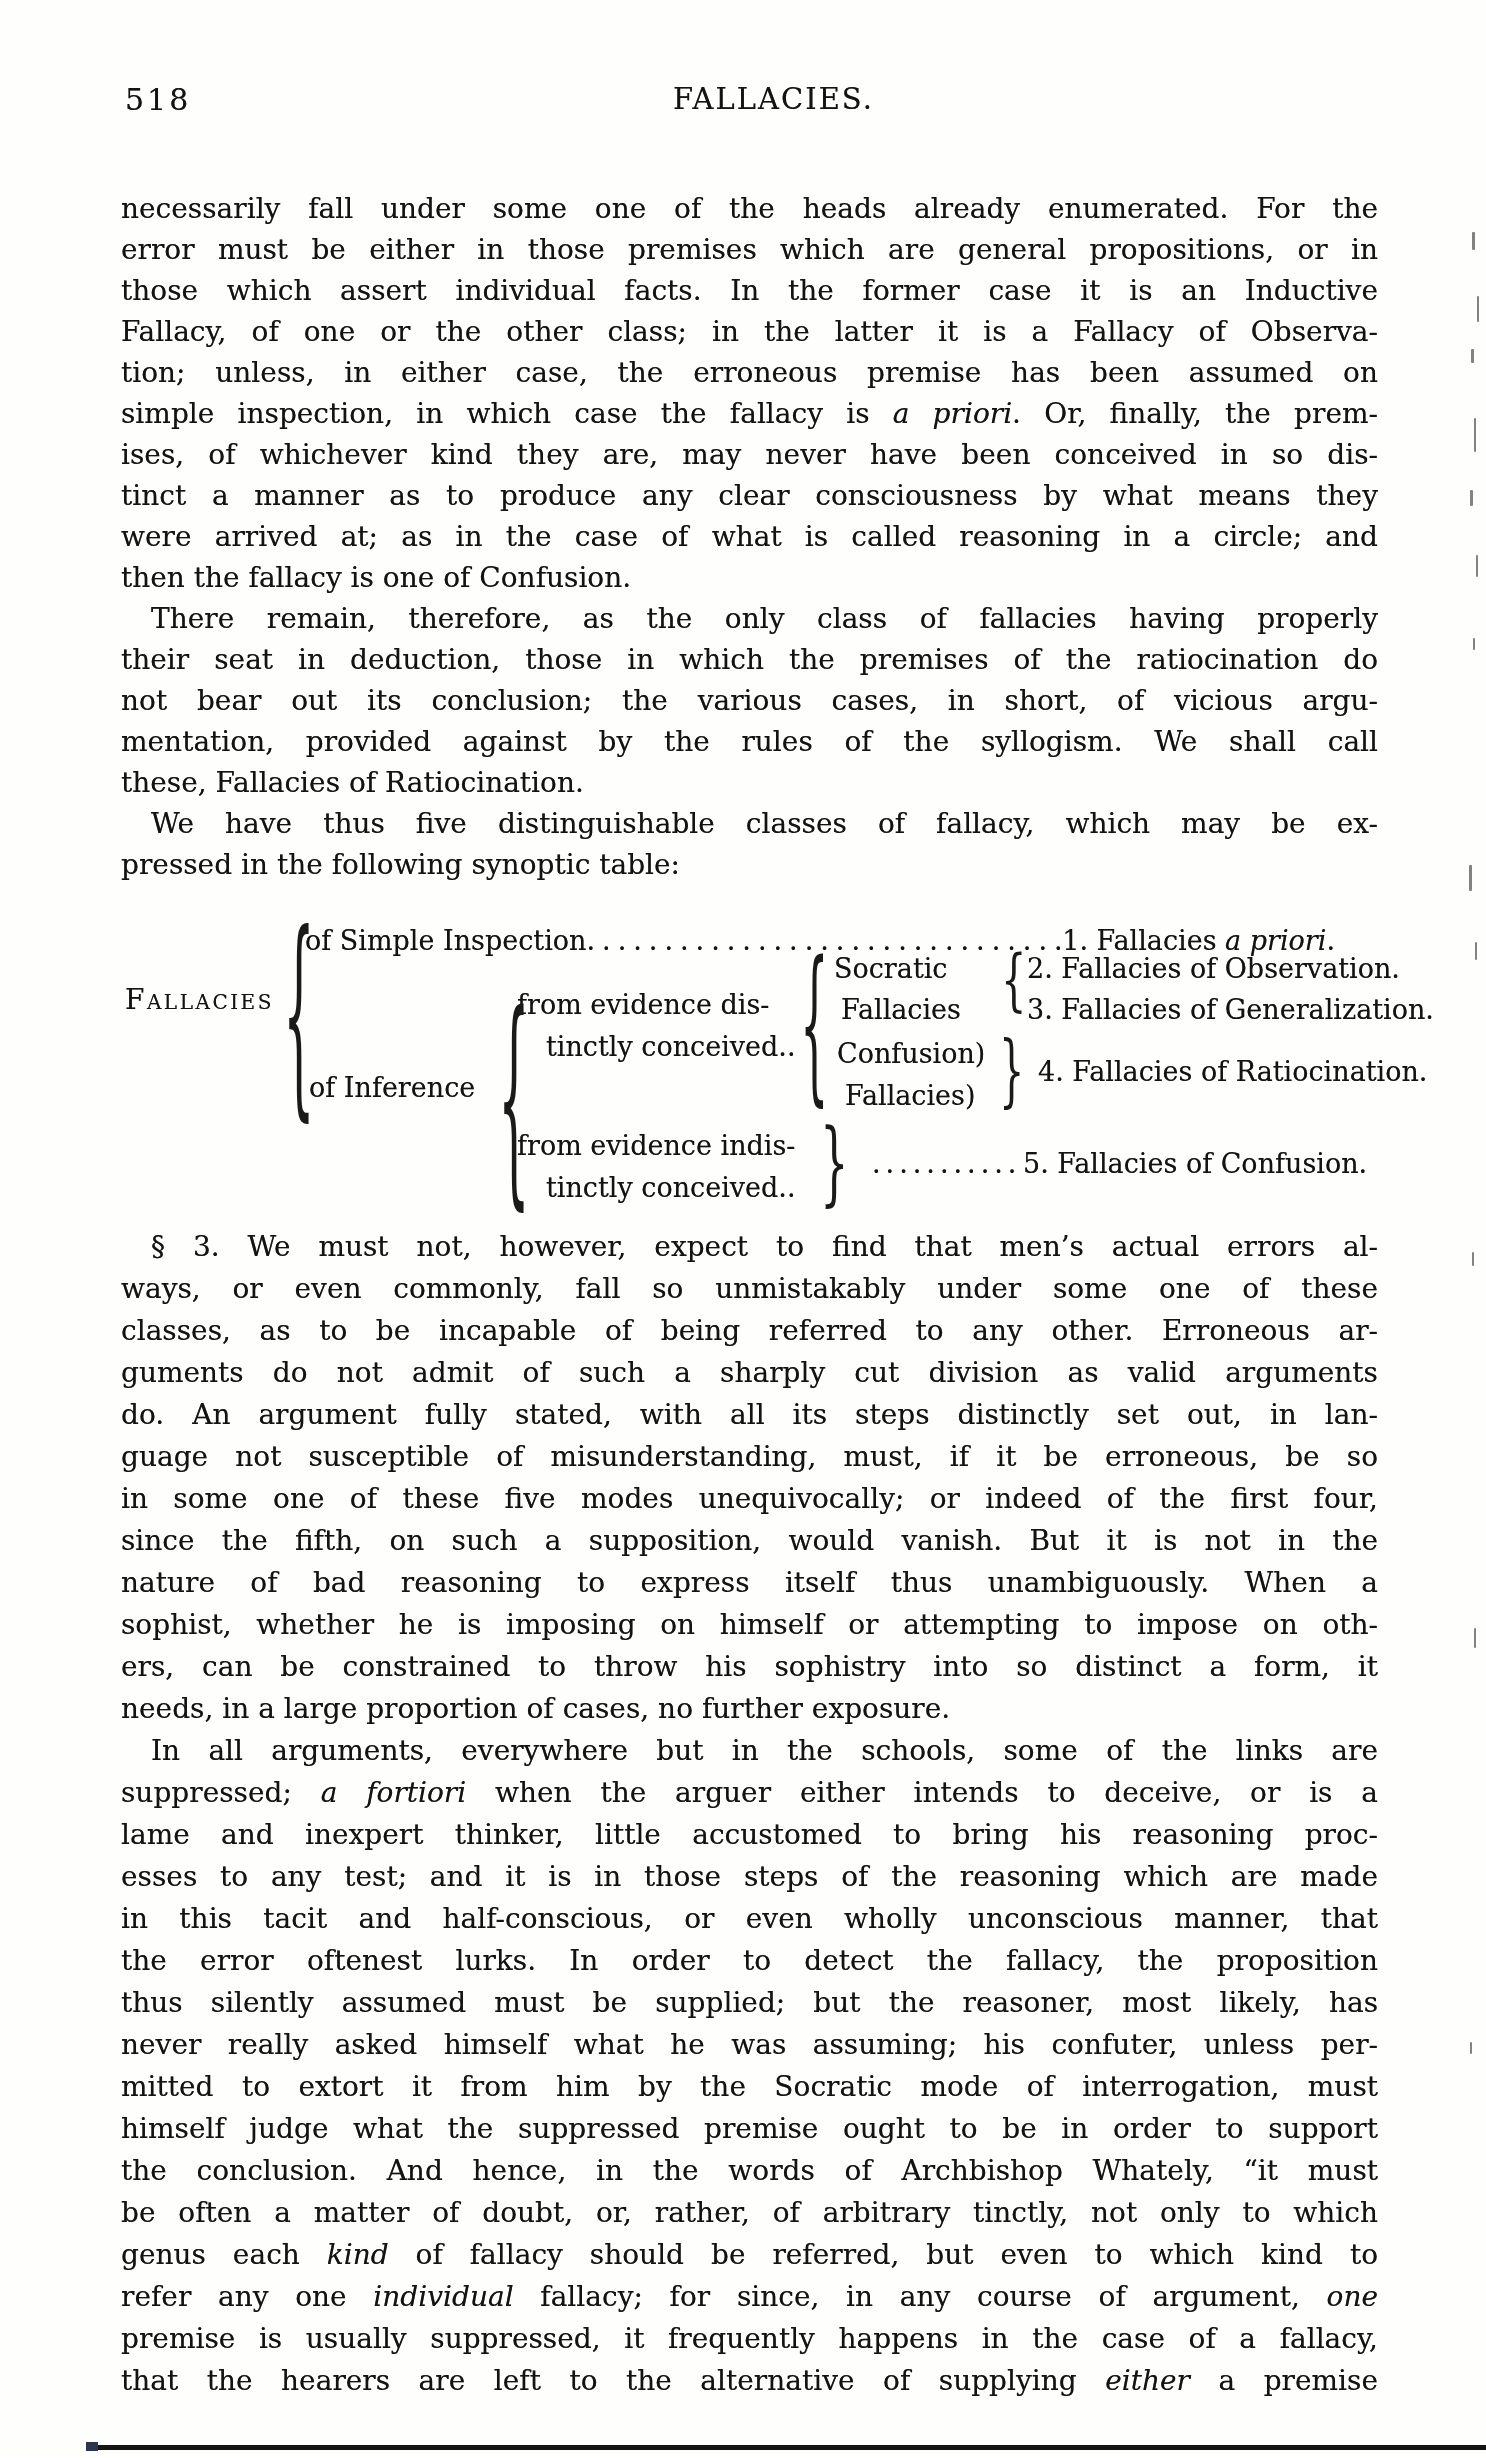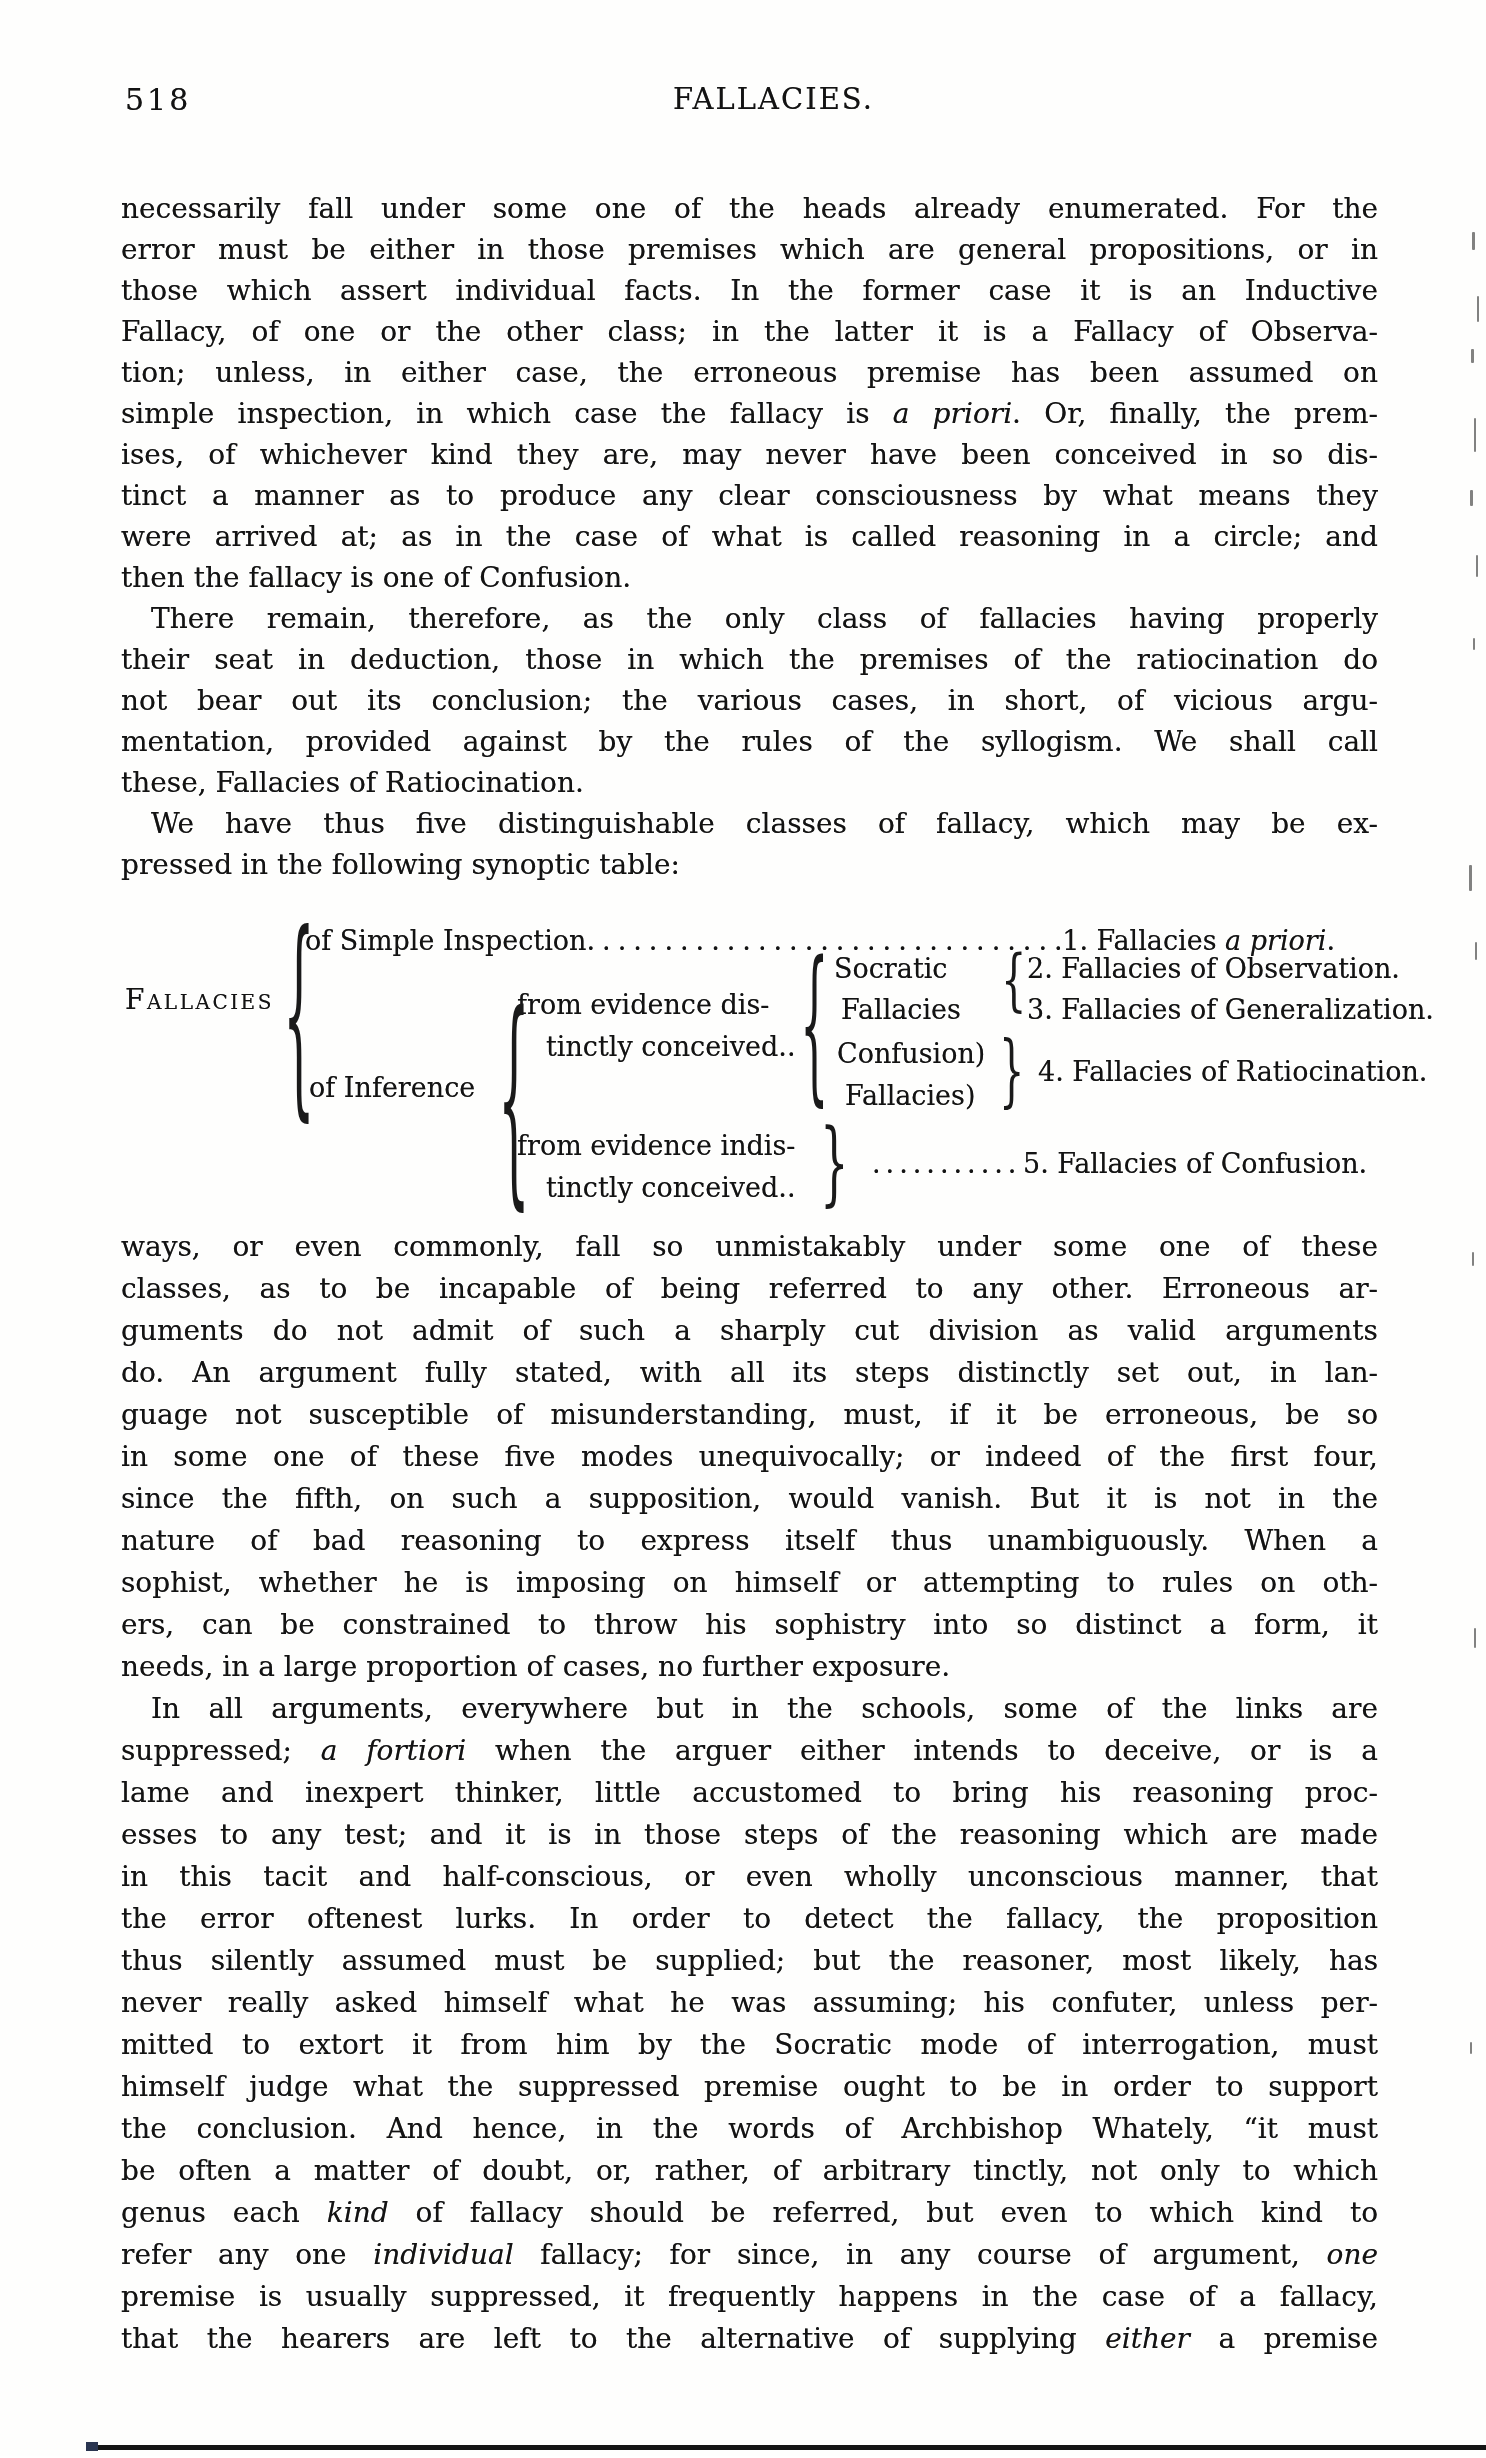--- a/index.html
+++ b/index.html
@@ -116,29 +116,30 @@
     <span class="brace" style="left:820px;top:1122px;transform:scaleY(0.91) scaleX(0.45);">}</span>
 
     <div class="leader-row" style="left:872px;top:1148px;">
       <span class="dots5">..............</span>
       <span>5. Fallacies of Confusion.</span>
     </div>
   </div>
 
   <div id="block-b" class="text-block">
       <div class="para">
+        <div class="line jl ind">§ 3. We must not, however, expect to find that men’s actual errors al-</div>
         <div class="line jl">ways, or even commonly, fall so unmistakably under some one of these</div>
         <div class="line jl">classes, as to be incapable of being referred to any other. Erroneous ar-</div>
         <div class="line jl">guments do not admit of such a sharply cut division as valid arguments</div>
         <div class="line jl">do. An argument fully stated, with all its steps distinctly set out, in lan-</div>
         <div class="line jl">guage not susceptible of misunderstanding, must, if it be erroneous, be so</div>
         <div class="line jl">in some one of these five modes unequivocally; or indeed of the first four,</div>
         <div class="line jl">since the fifth, on such a supposition, would vanish. But it is not in the</div>
         <div class="line jl">nature of bad reasoning to express itself thus unambiguously. When a</div>
-        <div class="line jl">sophist, whether he is imposing on himself or attempting to rules on oth-</div>
+        <div class="line jl">sophist, whether he is imposing on himself or attempting to impose on oth-</div>
         <div class="line jl">ers, can be constrained to throw his sophistry into so distinct a form, it</div>
         <div class="line last">needs, in a large proportion of cases, no further exposure.</div>
       </div>
       <div class="para">
         <div class="line jl ind">In all arguments, everywhere but in the schools, some of the links are</div>
         <div class="line jl">suppressed; <i>a fortiori</i> when the arguer either intends to deceive, or is a</div>
         <div class="line jl">lame and inexpert thinker, little accustomed to bring his reasoning proc-</div>
         <div class="line jl">esses to any test; and it is in those steps of the reasoning which are made</div>
         <div class="line jl">in this tacit and half-conscious, or even wholly unconscious manner, that</div>
         <div class="line jl">the error oftenest lurks. In order to detect the fallacy, the proposition</div>

